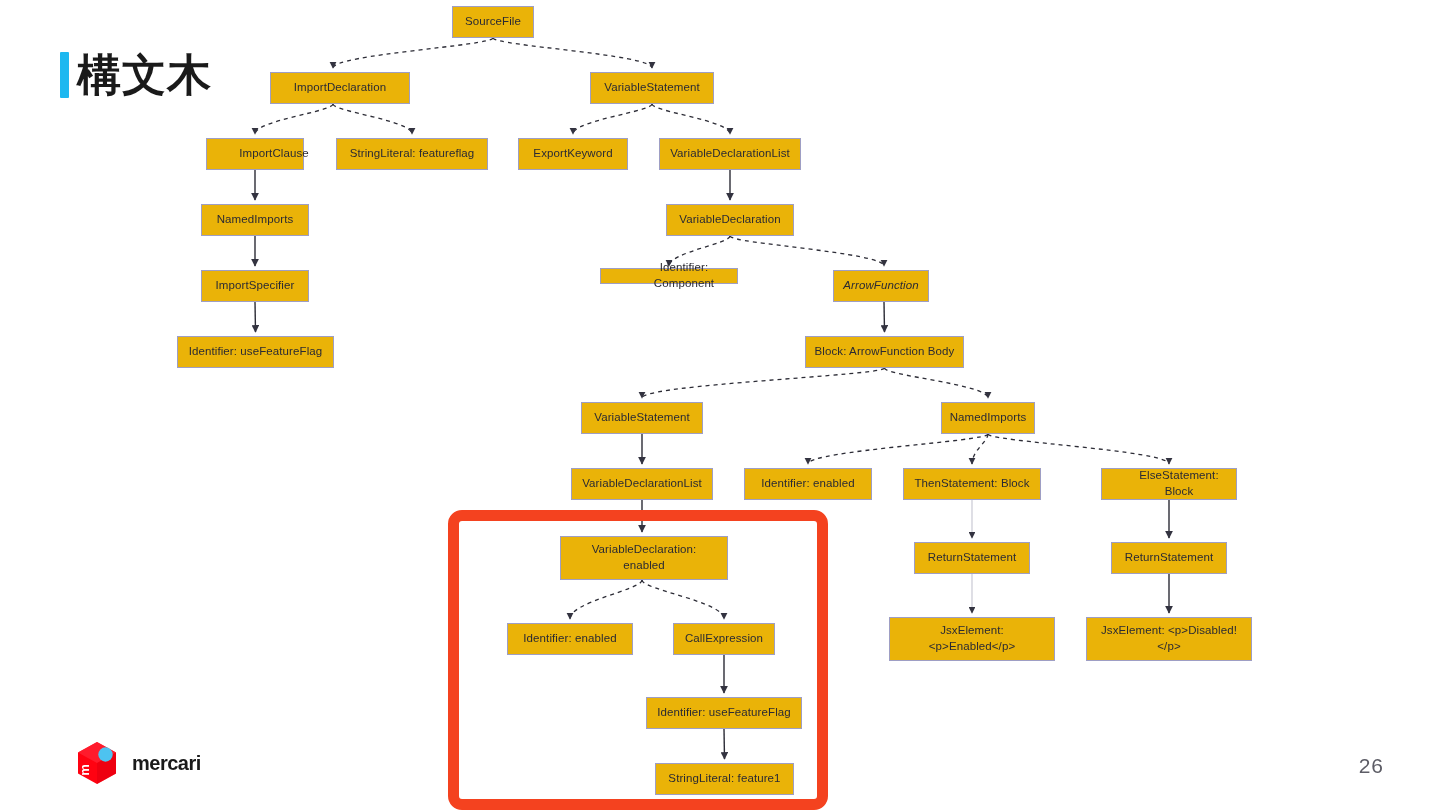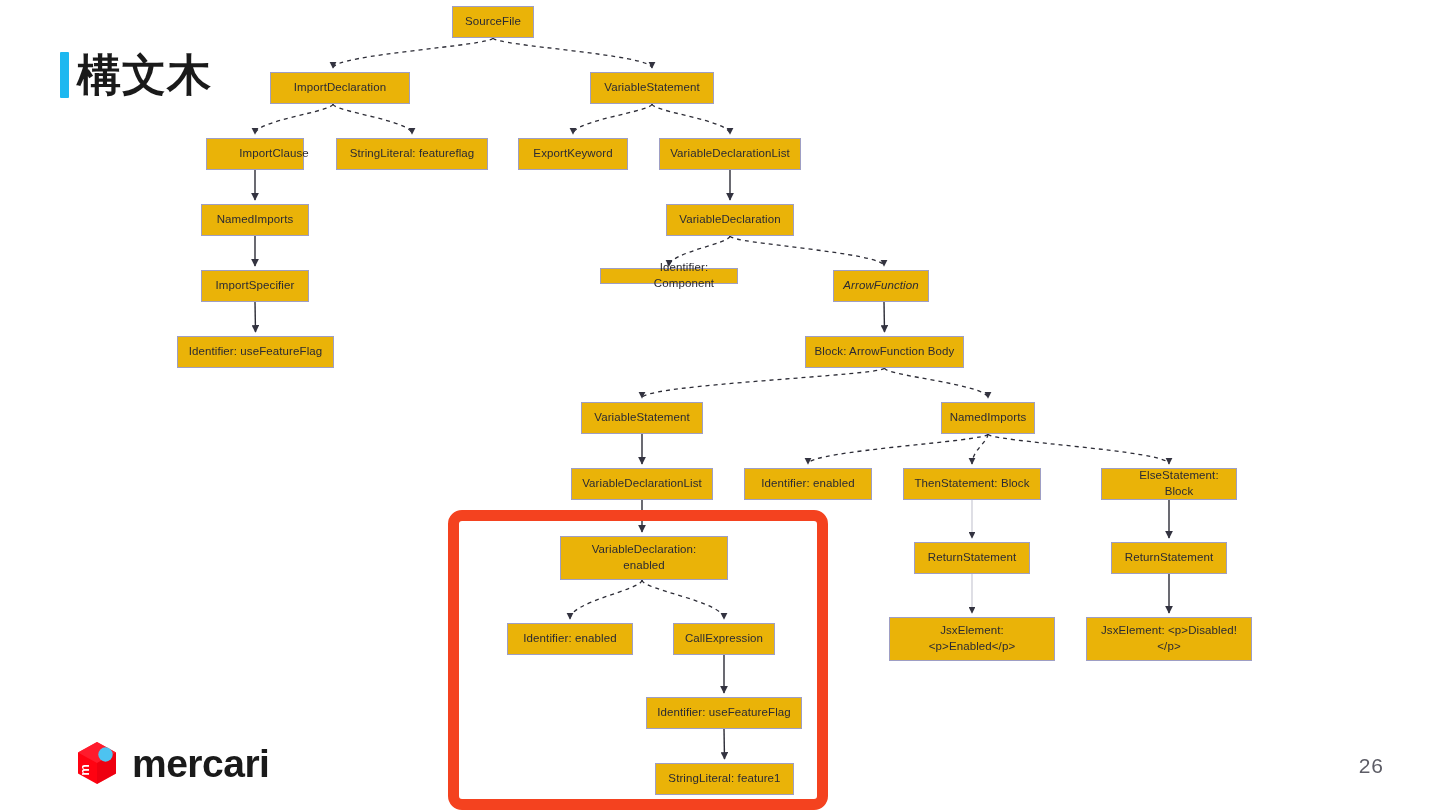--- a/index.html
+++ b/index.html
@@ -58,21 +58,21 @@
     display: flex;
     align-items: center;
     gap: 12px;
   }
   #logo-mark {
     position: relative;
     width: 46px;
     height: 46px;
   }
   #logo-wordmark {
-    font-size: 39px;
+    font-size: 20px;
     font-weight: 700;
     color: #1a1a1a;
     letter-spacing: -0.5px;
     line-height: 1;
   }
 
   
   #graph {
     position: absolute;
     inset: 0;

